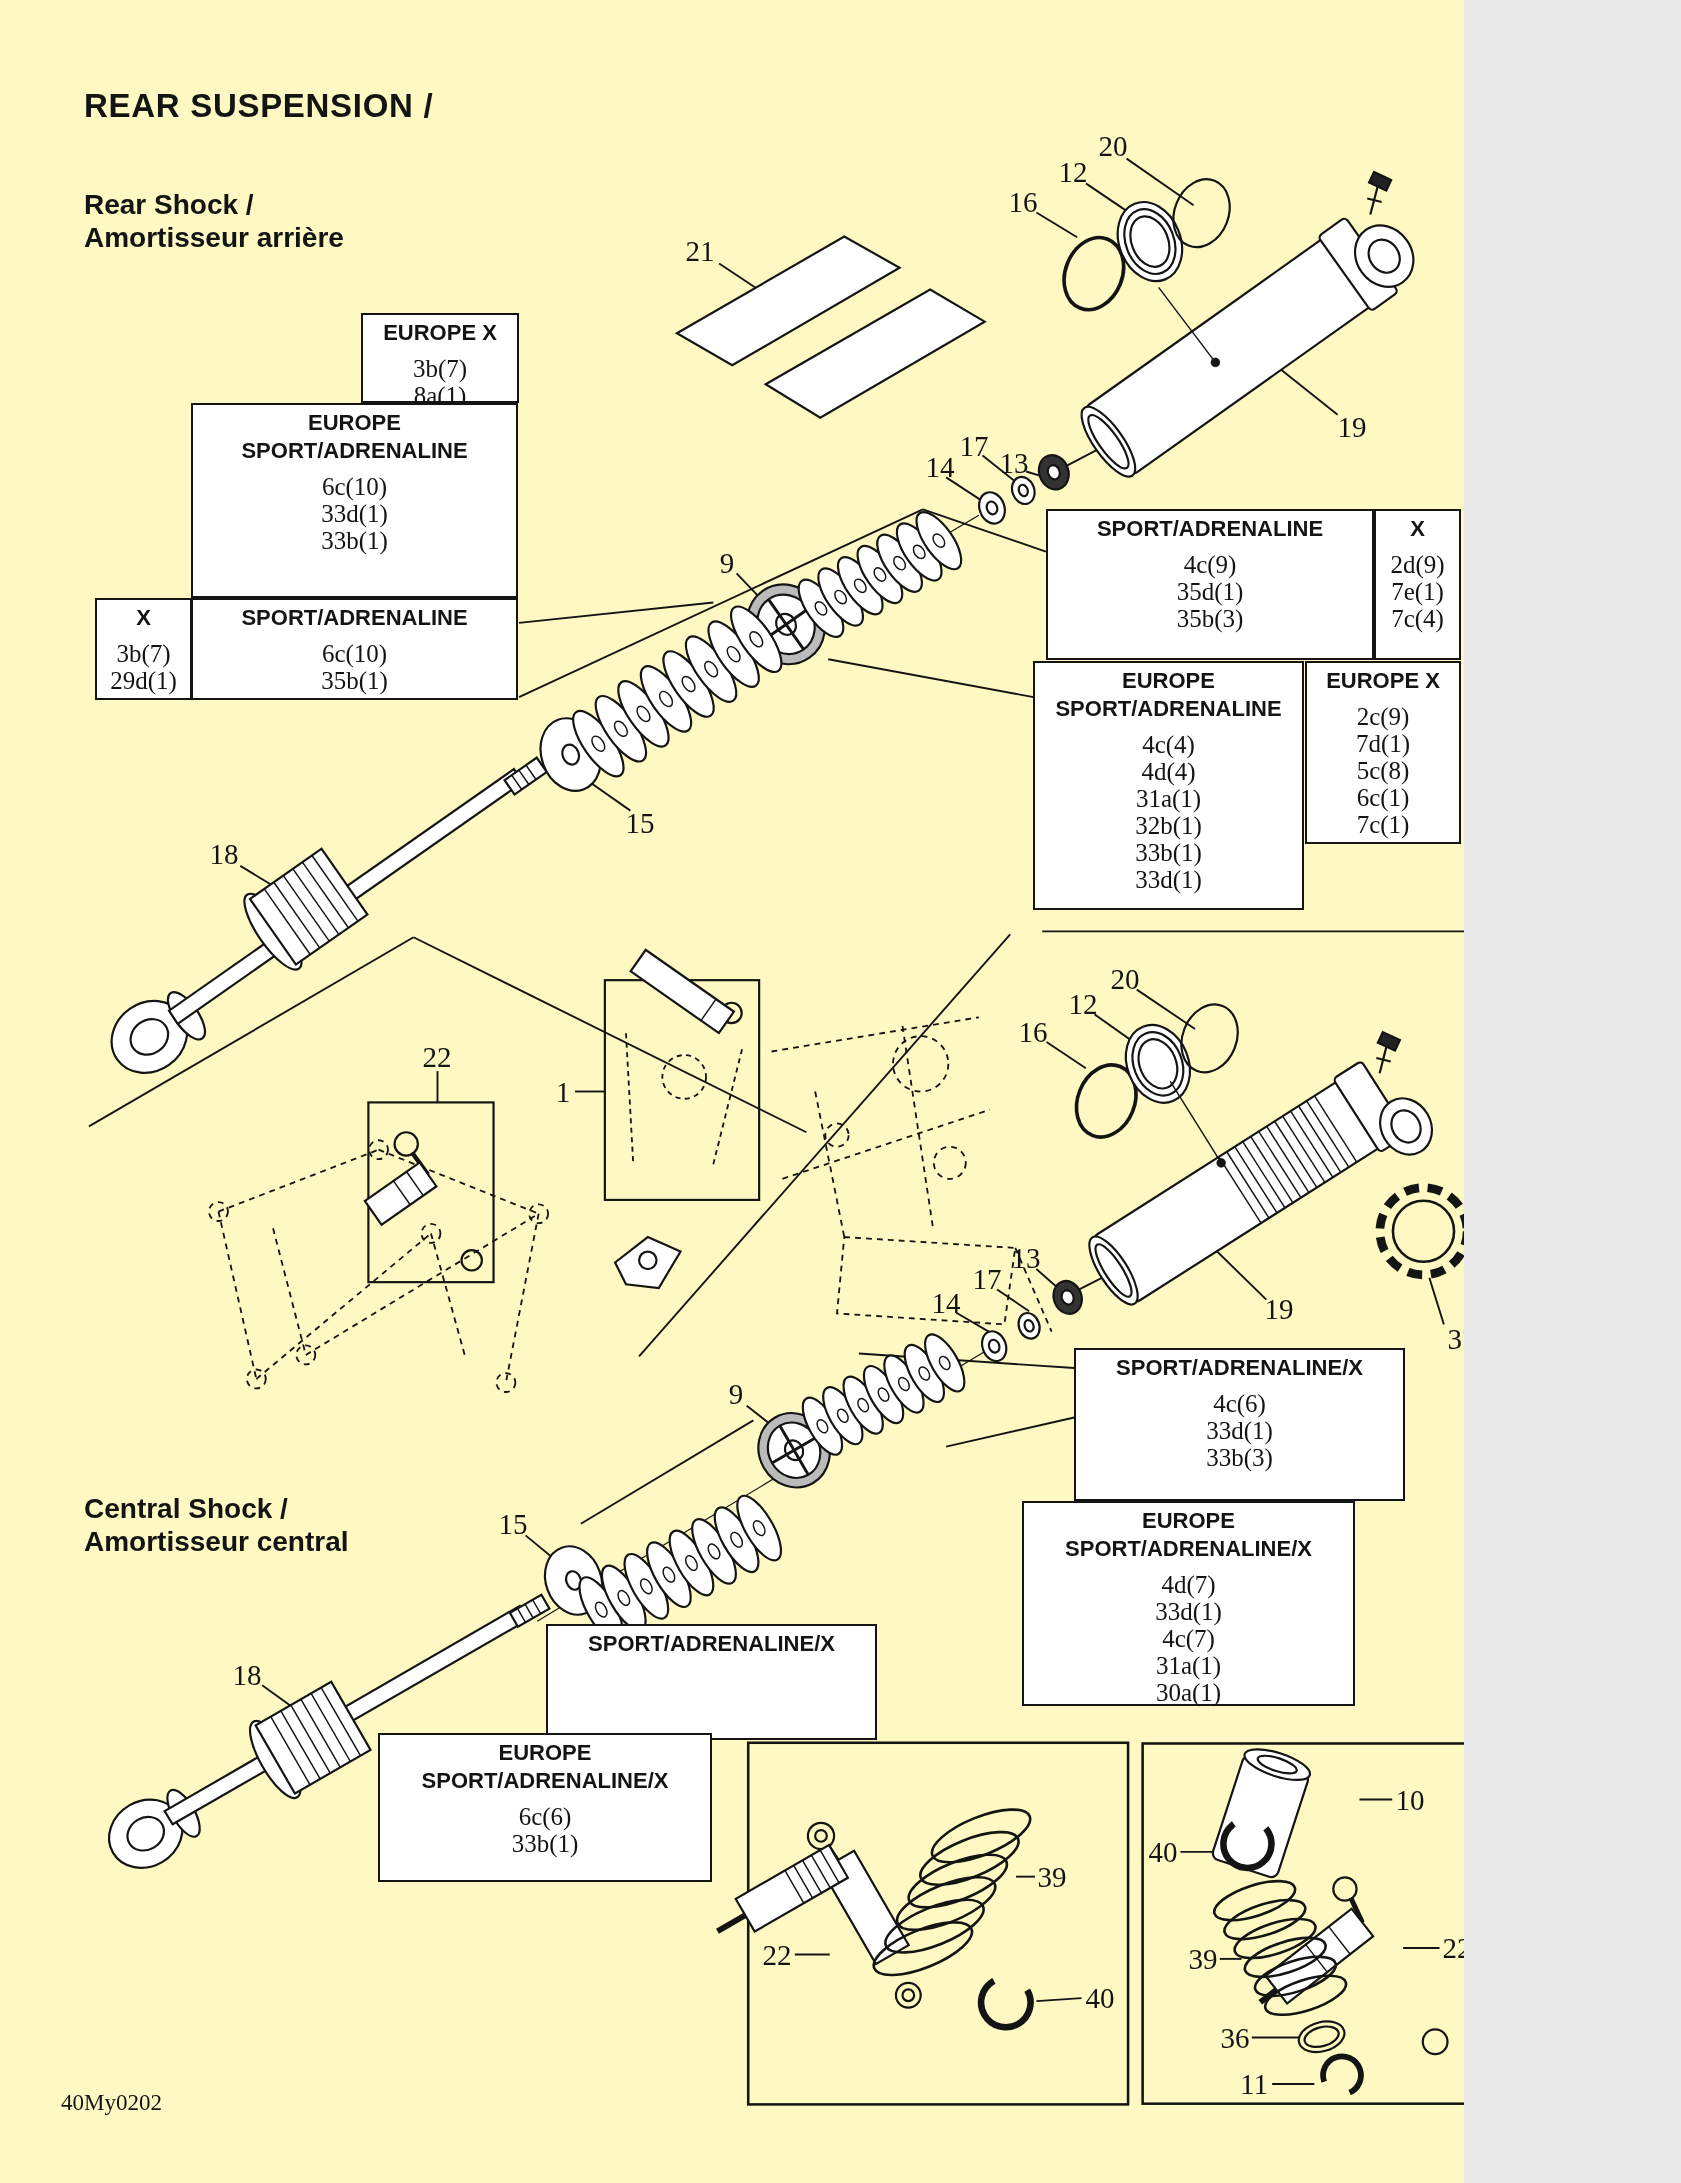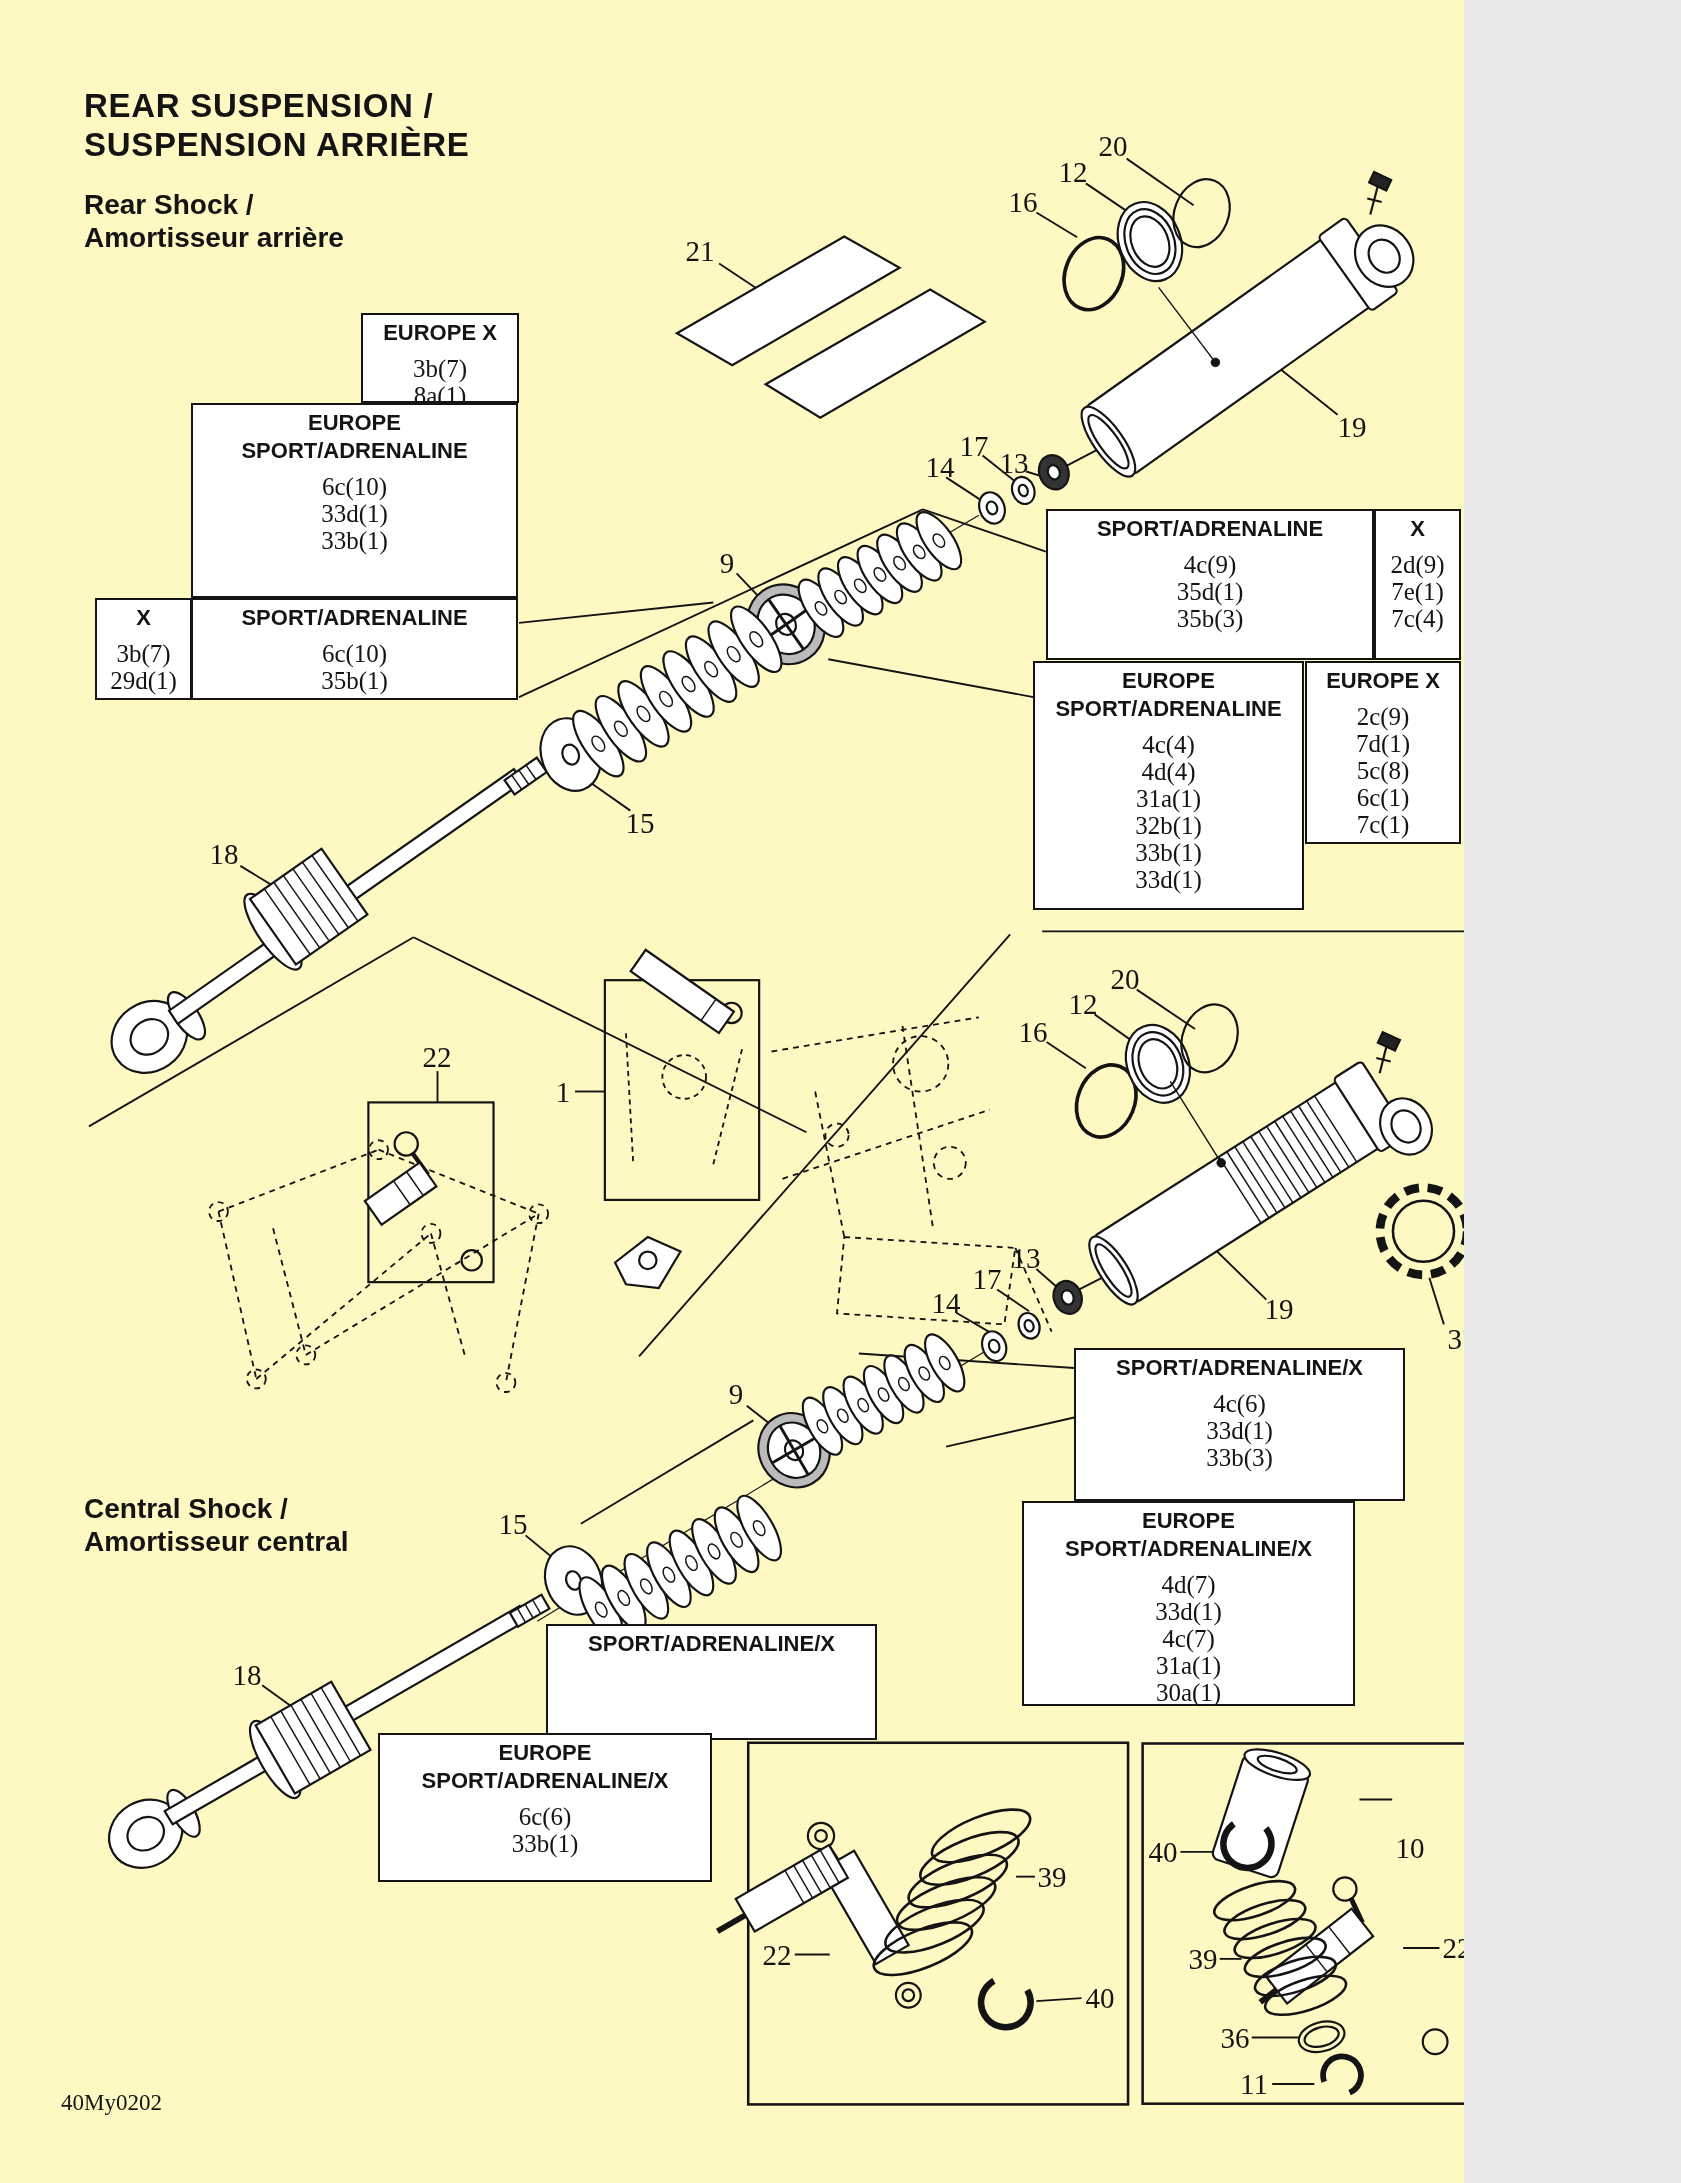--- a/index.html
+++ b/index.html
@@ -445,21 +445,20 @@
           <ellipse cx="1752" cy="2664" rx="58" ry="21" fill="none" stroke-width="3.6" transform="rotate(-18 1752 2664)"></ellipse>
           <ellipse cx="1766" cy="2690" rx="58" ry="21" fill="none" stroke-width="3.6" transform="rotate(-18 1766 2690)"></ellipse>
           <ellipse cx="1780" cy="2716" rx="58" ry="21" fill="none" stroke-width="3.6" transform="rotate(-18 1780 2716)"></ellipse>
           <ellipse cx="1794" cy="2742" rx="58" ry="21" fill="none" stroke-width="3.6" transform="rotate(-18 1794 2742)"></ellipse>
         </g>
       </g>
   </svg>
 
   <div class="txt page-title" style="left:84px;top:86px;">
     <div>REAR SUSPENSION /</div>
-    <div>SUSPENSION ARRIÈRE</div>
   </div>
 
   <div class="txt sec-title" style="left:84px;top:188px;">
     <div>Rear Shock /</div>
     <div>Amortisseur arrière</div>
   </div>
 
   <div class="txt sec-title" style="left:84px;top:1492px;">
     <div>Central Shock /</div>
     <div>Amortisseur central</div>
@@ -612,21 +611,21 @@
       <div class="part-label" style="left: 1446px; top: 1339px; margin-left: 16px;">37</div>
       <div class="part-label" style="left: 1026px; top: 1258px;">13</div>
       <div class="part-label" style="left: 987px; top: 1279px;">17</div>
       <div class="part-label" style="left: 946px; top: 1303px;">14</div>
       <div class="part-label" style="left: 736px; top: 1394px;">9</div>
       <div class="part-label" style="left: 513px; top: 1524px;">15</div>
       <div class="part-label" style="left: 247px; top: 1675px;">18</div>
       <div class="part-label" style="left: 777px; top: 1955px;">22</div>
       <div class="part-label" style="left: 1052px; top: 1877px;">39</div>
       <div class="part-label" style="left: 1100px; top: 1998px;">40</div>
-      <div class="part-label" style="left: 1410px; top: 1800px; margin-top: 48px;">10</div>
+      <div class="part-label" style="left: 1410px; top: 1800px;">10</div>
       <div class="part-label" style="left: 1163px; top: 1852px;">40</div>
       <div class="part-label" style="left: 1203px; top: 1959px;">39</div>
       <div class="part-label" style="left: 1457px; top: 1948px;">22</div>
       <div class="part-label" style="left: 1235px; top: 2038px;">36</div>
       <div class="part-label" style="left: 1254px; top: 2084px;">11</div>
     </div>
 </div>
 
 
 </body></html>

